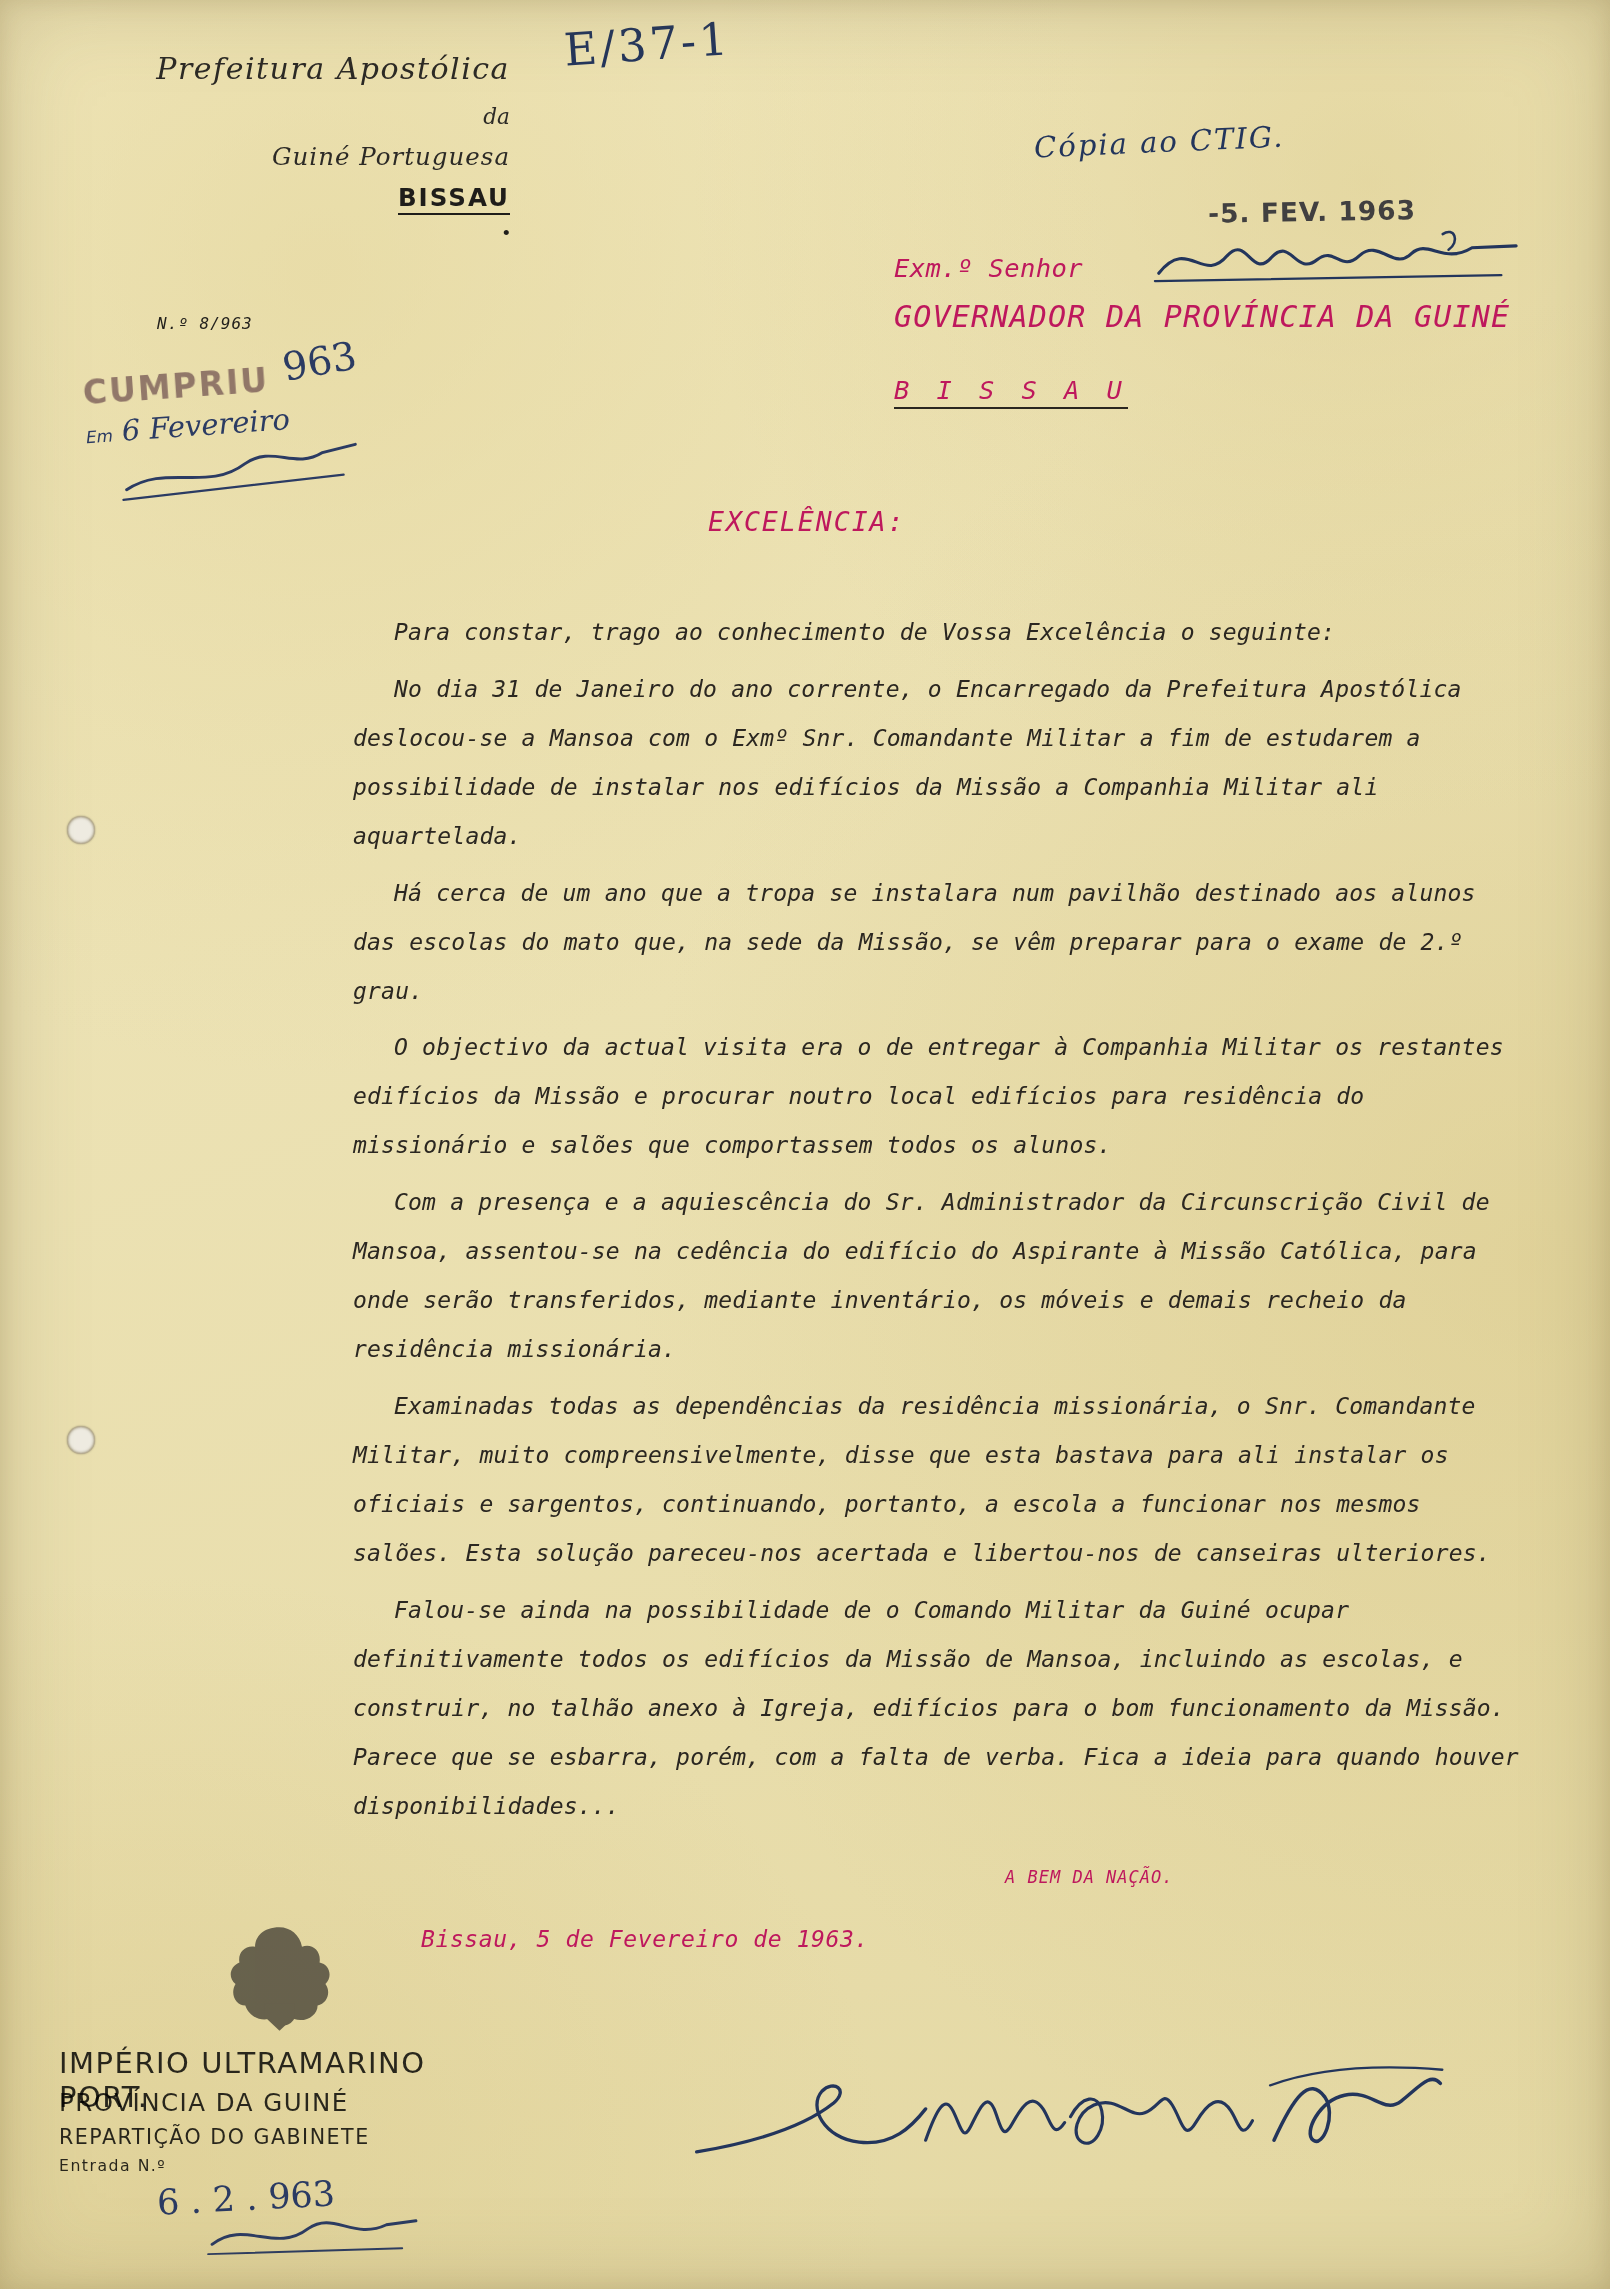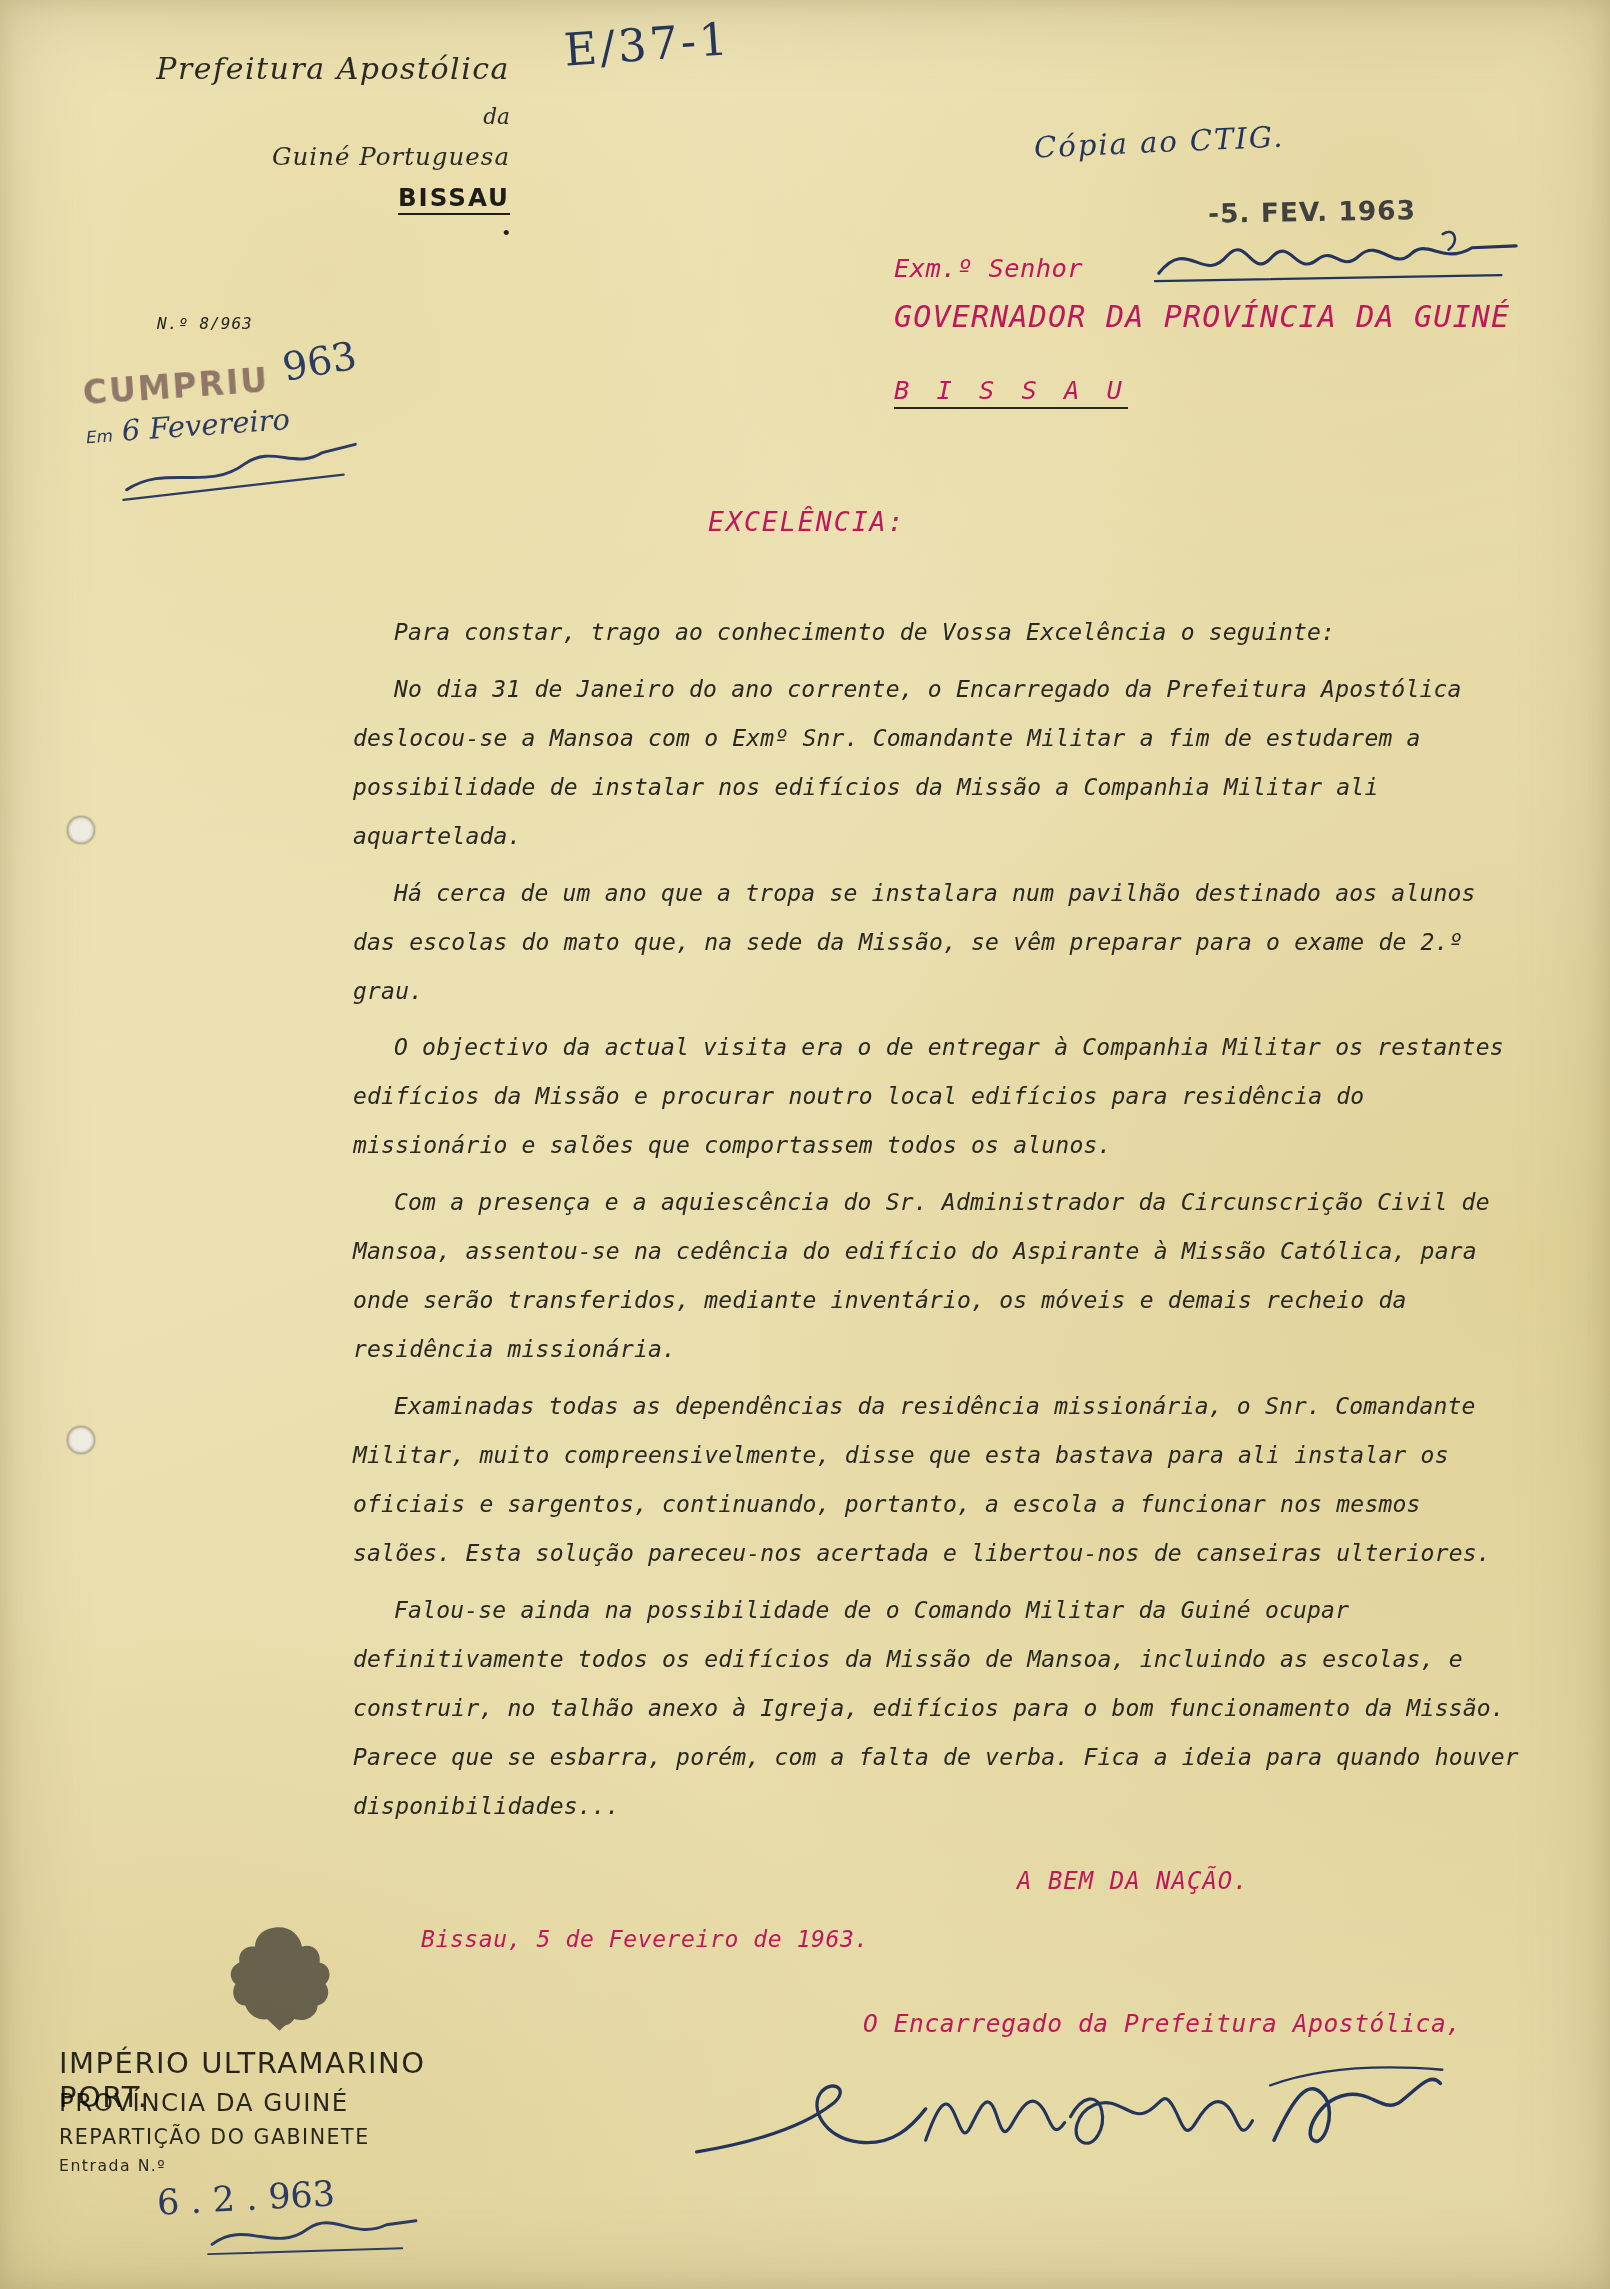--- a/index.html
+++ b/index.html
@@ -204,23 +204,22 @@
     color: #2b2721;
     text-indent: 41px;
     letter-spacing: 0.2px;
     white-space: pre-wrap;
   }
 
   #motto {
     position: absolute;
     left: 1005px;
     top: 1867px;
-    font-size: 24px;
+    font-size: 17px;
     letter-spacing: 1px;
-    margin-left: 12px;
   }
   #place-date {
     position: absolute;
     left: 421px;
     top: 1926px;
     font-size: 23px;
     letter-spacing: 0.6px;
     text-align: center;
   }
   #signer-title {
@@ -373,21 +372,20 @@
     <p>No dia 31 de Janeiro do ano corrente, o Encarregado da Prefeitura Apostólica deslocou-se a Mansoa com o Exmº Snr. Comandante Militar a fim de estudarem a possibilidade de instalar nos edifícios da Missão a Companhia Militar ali aquartelada.</p>
     <p>Há cerca de um ano que a tropa se instalara num pavilhão destinado aos alunos das escolas do mato que, na sede da Missão, se vêm preparar para o exame de 2.º grau.</p>
     <p>O objectivo da actual visita era o de entregar à Companhia Militar os restantes edifícios da Missão e procurar noutro local edifícios para residência do missionário e salões que comportassem todos os alunos.</p>
     <p>Com a presença e a aquiescência do Sr. Administrador da Circunscrição Civil de Mansoa, assentou-se na cedência do edifício do Aspirante à Missão Católica, para onde serão transferidos, mediante inventário, os móveis e demais recheio da residência missionária.</p>
     <p>Examinadas todas as dependências da residência missionária, o Snr. Comandante Militar, muito compreensivelmente, disse que esta bastava para ali instalar os oficiais e sargentos, continuando, portanto, a escola a funcionar nos mesmos salões. Esta solução pareceu-nos acertada e libertou-nos de canseiras ulteriores.</p>
     <p>Falou-se ainda na possibilidade de o Comando Militar da Guiné ocupar definitivamente todos os edifícios da Missão de Mansoa, incluindo as escolas, e construir, no talhão anexo à Igreja, edifícios para o bom funcionamento da Missão. Parece que se esbarra, porém, com a falta de verba. Fica a ideia para quando houver disponibilidades...</p>
   </div>
 
   <div id="motto" class="typed">A BEM DA NAÇÃO.</div>
   <div id="place-date" class="typed">Bissau, 5 de Fevereiro de 1963.</div>
-  <div id="signer-title" class="typed">O Encarregado da Prefeitura Apostólica,</div>
 
   <svg id="signature" viewBox="0 0 780 140">
     <path d="M10,96 C70,86 120,70 150,46 C166,32 150,22 138,34 C124,50 140,82 176,86 C210,90 230,70 244,52" fill="none" stroke="#23355c" stroke-width="3.4" stroke-linecap="round"></path>
     <path d="M244,84 C256,50 264,38 272,54 C280,70 282,86 290,70 C298,54 306,34 314,52 C320,66 322,86 332,68 C342,50 352,34 364,52 C372,64 374,84 386,66" fill="none" stroke="#23355c" stroke-width="3.2" stroke-linecap="round"></path>
     <path d="M392,60 C404,38 420,36 424,54 C428,72 416,92 404,86 C392,80 398,56 416,48 C440,38 452,62 468,56 C484,50 486,32 496,48 C506,64 508,86 520,66 C532,46 544,36 556,54 C564,66 566,86 578,64" fill="none" stroke="#23355c" stroke-width="3.2" stroke-linecap="round"></path>
     <path d="M600,84 C620,40 636,18 652,40 C664,58 650,92 640,84 C630,76 646,44 672,38 C700,32 712,58 730,44 C748,30 760,14 770,26" fill="none" stroke="#23355c" stroke-width="3.6" stroke-linecap="round"></path>
     <path d="M596,28 C640,12 700,6 772,12" fill="none" stroke="#23355c" stroke-width="2.4" stroke-linecap="round"></path>
   </svg>
 
   <div id="cumpriu-stamp">

